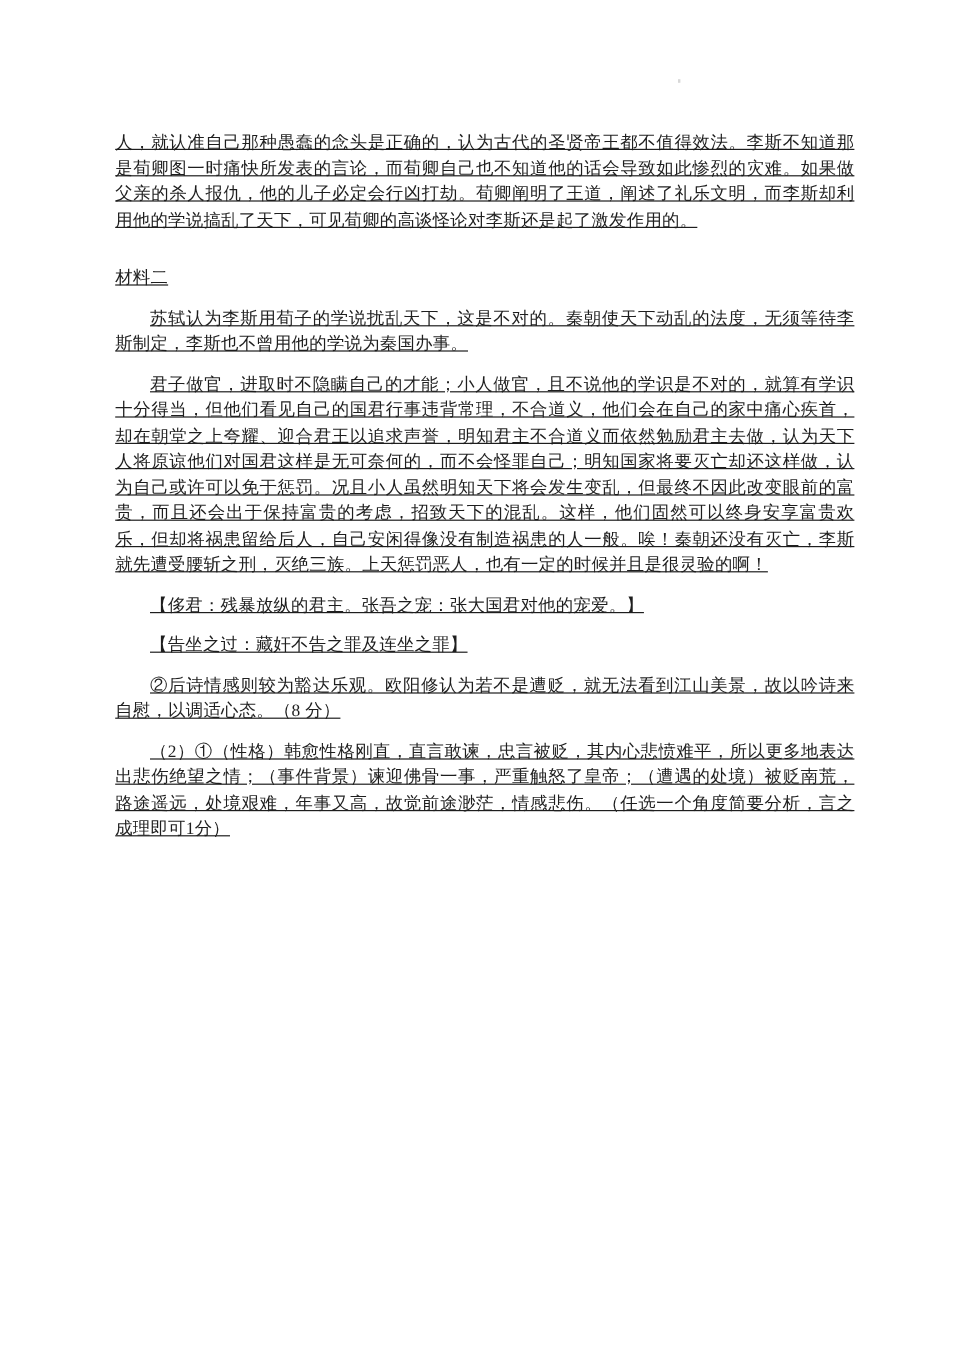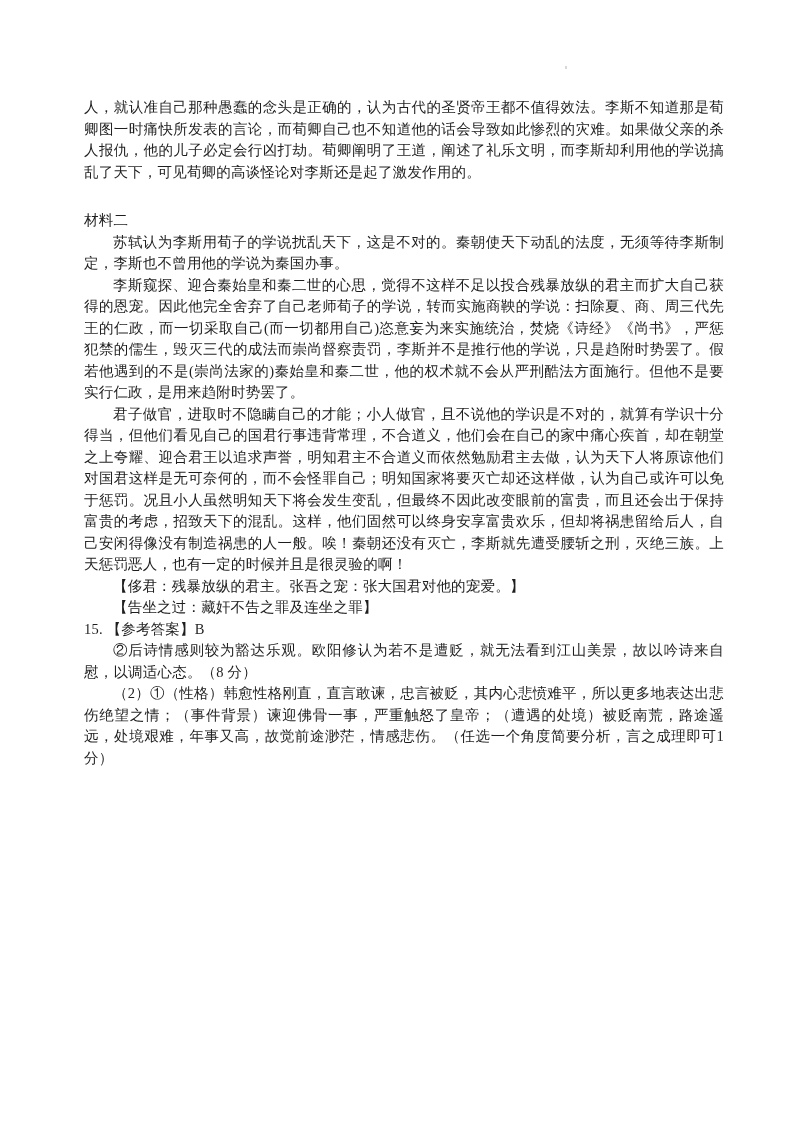--- a/index.html
+++ b/index.html
@@ -15,27 +15,28 @@
     font-family: "Liberation Serif", "DejaVu Serif", serif;
     color: #1e1e1e;
   }
   .page {
     position: absolute;
     top: 97px;
     left: 84px;
     width: 640px;
   }
   .page p {
-    margin: 0;
+    margin: 12px;
     font-size: 14.5px;
     line-height: 21.5px;
     text-align: justify;
     text-justify: inter-ideograph;
     letter-spacing: 0.2px;
     word-break: break-all;
+    text-decoration: underline;
   }
   .indent { text-indent: 2em; }
   .gap    { margin-top: 27px !important; }
   .stray-mark {
     position: absolute;
     left: 565px;
     top: 66px;
     width: 2px;
     height: 3px;
     background: #d8d8d8;
@@ -43,20 +44,18 @@
 </style>
 </head>
 <body>
 
 <div class="stray-mark"></div>
 
 <div class="page">
   <p>人，就认准自己那种愚蠢的念头是正确的，认为古代的圣贤帝王都不值得效法。李斯不知道那是荀卿图一时痛快所发表的言论，而荀卿自己也不知道他的话会导致如此惨烈的灾难。如果做父亲的杀人报仇，他的儿子必定会行凶打劫。荀卿阐明了王道，阐述了礼乐文明，而李斯却利用他的学说搞乱了天下，可见荀卿的高谈怪论对李斯还是起了激发作用的。</p>
   <p class="gap">材料二</p>
   <p class="indent">苏轼认为李斯用荀子的学说扰乱天下，这是不对的。秦朝使天下动乱的法度，无须等待李斯制定，李斯也不曾用他的学说为秦国办事。</p>
-  <p class="indent">李斯窥探、迎合秦始皇和秦二世的心思，觉得不这样不足以投合残暴放纵的君主而扩大自己获得的恩宠。因此他完全舍弃了自己老师荀子的学说，转而实施商鞅的学说：扫除夏、商、周三代先王的仁政，而一切采取自己(而一切都用自己)恣意妄为来实施统治，焚烧《诗经》《尚书》，严惩犯禁的儒生，毁灭三代的成法而崇尚督察责罚，李斯并不是推行他的学说，只是趋附时势罢了。假若他遇到的不是(崇尚法家的)秦始皇和秦二世，他的权术就不会从严刑酷法方面施行。但他不是要实行仁政，是用来趋附时势罢了。</p>
   <p class="indent">君子做官，进取时不隐瞒自己的才能；小人做官，且不说他的学识是不对的，就算有学识十分得当，但他们看见自己的国君行事违背常理，不合道义，他们会在自己的家中痛心疾首，却在朝堂之上夸耀、迎合君王以追求声誉，明知君主不合道义而依然勉励君主去做，认为天下人将原谅他们对国君这样是无可奈何的，而不会怪罪自己；明知国家将要灭亡却还这样做，认为自己或许可以免于惩罚。况且小人虽然明知天下将会发生变乱，但最终不因此改变眼前的富贵，而且还会出于保持富贵的考虑，招致天下的混乱。这样，他们固然可以终身安享富贵欢乐，但却将祸患留给后人，自己安闲得像没有制造祸患的人一般。唉！秦朝还没有灭亡，李斯就先遭受腰斩之刑，灭绝三族。上天惩罚恶人，也有一定的时候并且是很灵验的啊！</p>
   <p class="indent">【侈君：残暴放纵的君主。张吾之宠：张大国君对他的宠爱。】</p>
   <p class="indent">【告坐之过：藏奸不告之罪及连坐之罪】</p>
-  <p>15. 【参考答案】B</p>
   <p class="indent">②后诗情感则较为豁达乐观。欧阳修认为若不是遭贬，就无法看到江山美景，故以吟诗来自慰，以调适心态。（8 分）</p>
   <p class="indent">（2）①（性格）韩愈性格刚直，直言敢谏，忠言被贬，其内心悲愤难平，所以更多地表达出悲伤绝望之情；（事件背景）谏迎佛骨一事，严重触怒了皇帝；（遭遇的处境）被贬南荒，路途遥远，处境艰难，年事又高，故觉前途渺茫，情感悲伤。（任选一个角度简要分析，言之成理即可1分）</p>
 </div>
 
 </body></html>

